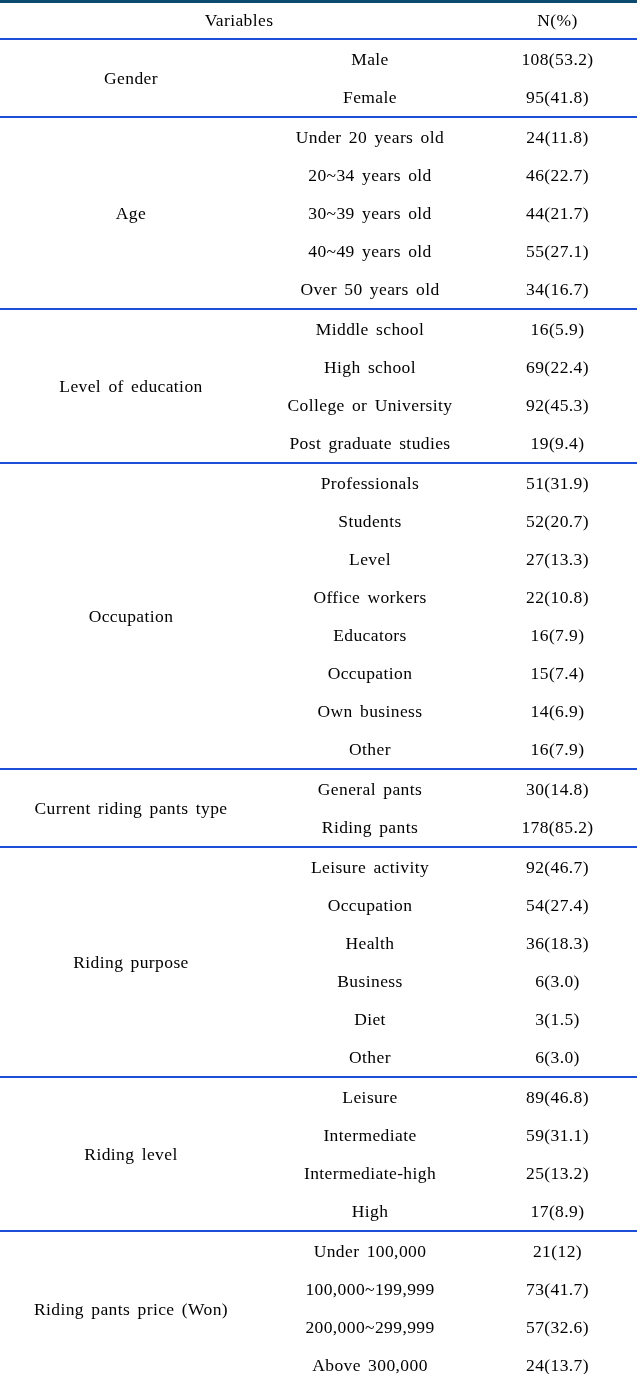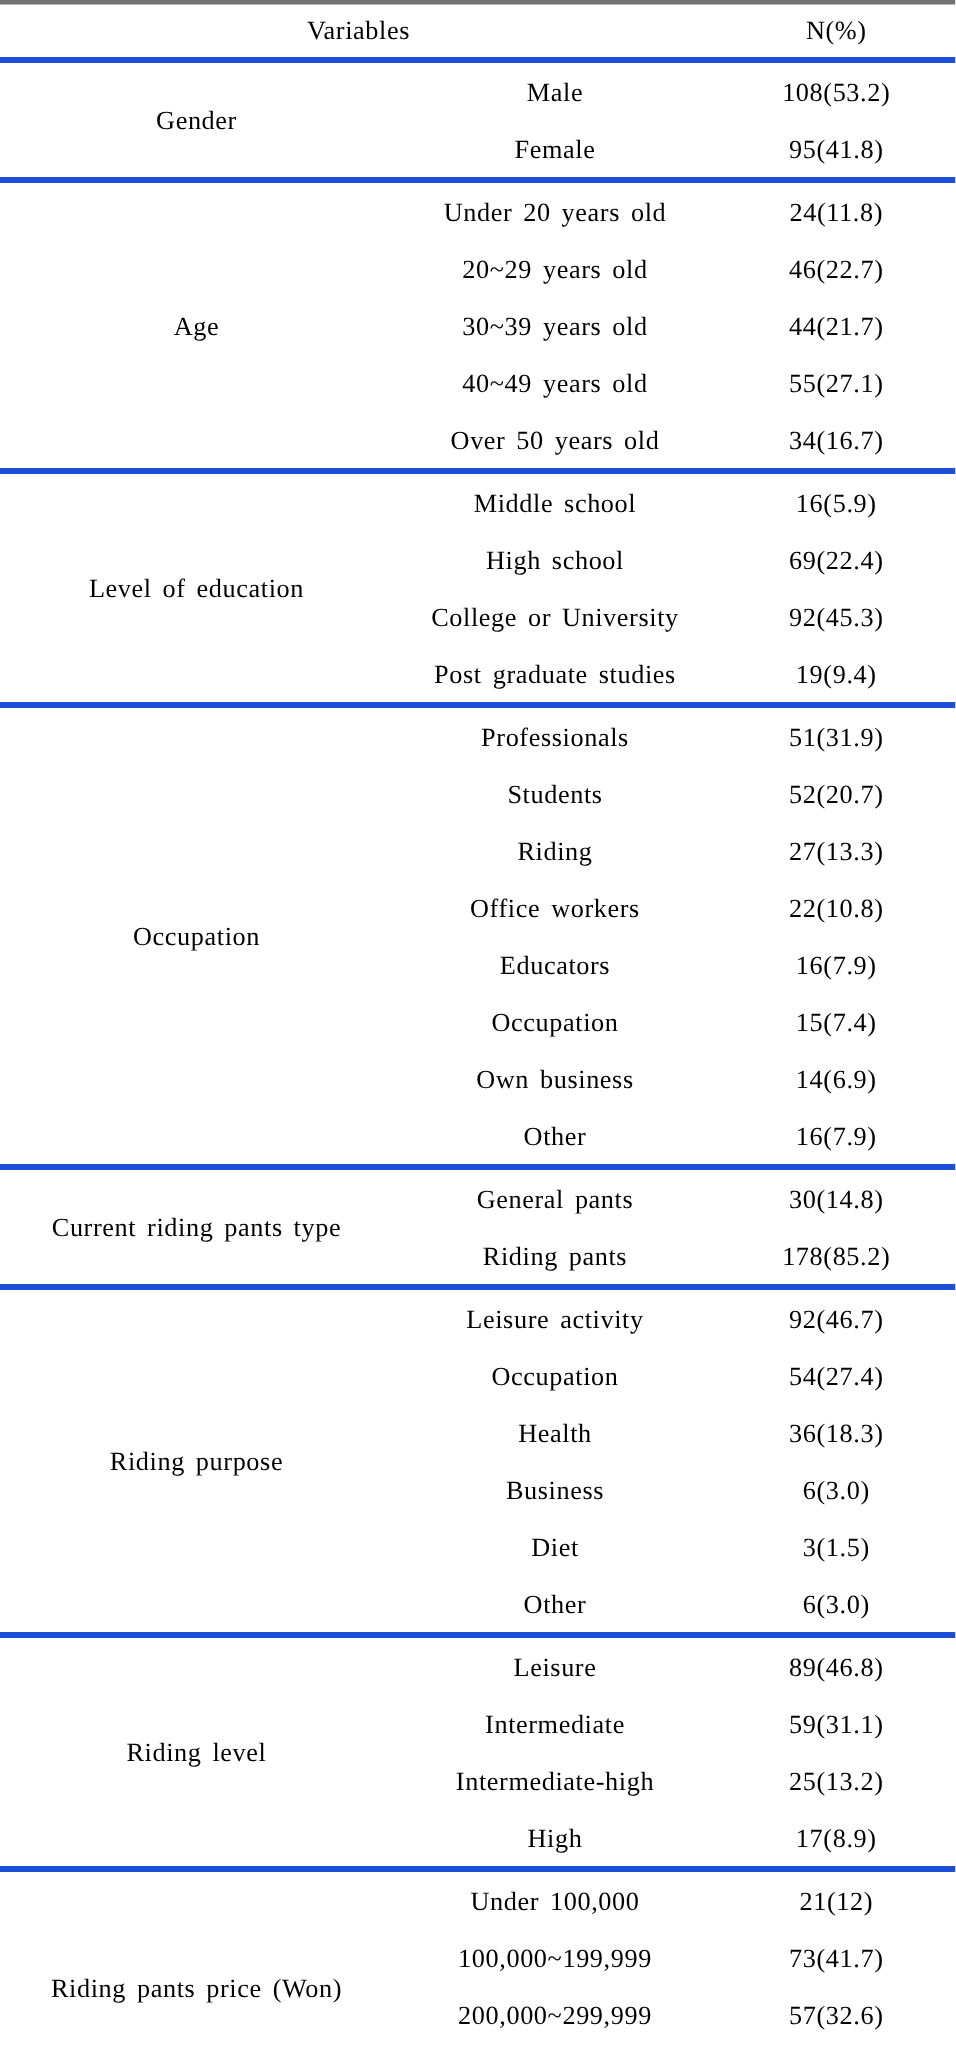--- a/index.html
+++ b/index.html
@@ -34,26 +34,26 @@
     text-align: center;
     vertical-align: middle;
     font-weight: normal;
     letter-spacing: 0.4px;
     word-spacing: 2.5px;
   }
   
   tr.head-row th {
     height: 35px;
     line-height: 35px;
-    border-top: 3px solid #737373;
+    border-top: 3px solid #0c4a6e;
     border-bottom: 1px solid #000;
     font-size: 17.5px;
   }
   tr.group-start td {
-    border-top: 4px solid #1d4ed8;
+    border-top: 2px solid #1d4ed8;
   }
   tbody tr td {
     height: 38px;
     line-height: 38px;
   }
   tbody tr.last-row td {
     border-bottom: 3px solid #000;
   }
   td.var-cell {
     vertical-align: middle;
@@ -84,21 +84,21 @@
         <tr>
           <td>Female</td>
           <td>95(41.8)</td>
         </tr>
         <tr class="group-start">
           <td class="var-cell" rowspan="5">Age</td>
           <td>Under 20 years old</td>
           <td>24(11.8)</td>
         </tr>
         <tr>
-          <td>20~29 years old</td>
+          <td>20~34 years old</td>
           <td>46(22.7)</td>
         </tr>
         <tr>
           <td>30~39 years old</td>
           <td>44(21.7)</td>
         </tr>
         <tr>
           <td>40~49 years old</td>
           <td>55(27.1)</td>
         </tr>
@@ -126,21 +126,21 @@
         <tr class="group-start">
           <td class="var-cell" rowspan="8">Occupation</td>
           <td>Professionals</td>
           <td>51(31.9)</td>
         </tr>
         <tr>
           <td>Students</td>
           <td>52(20.7)</td>
         </tr>
         <tr>
-          <td>Riding</td>
+          <td>Level</td>
           <td>27(13.3)</td>
         </tr>
         <tr>
           <td>Office workers</td>
           <td>22(10.8)</td>
         </tr>
         <tr>
           <td>Educators</td>
           <td>16(7.9)</td>
         </tr>

